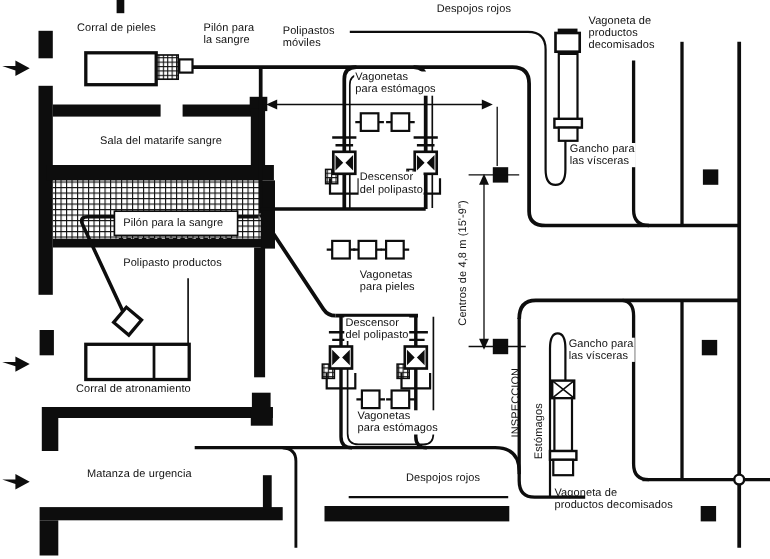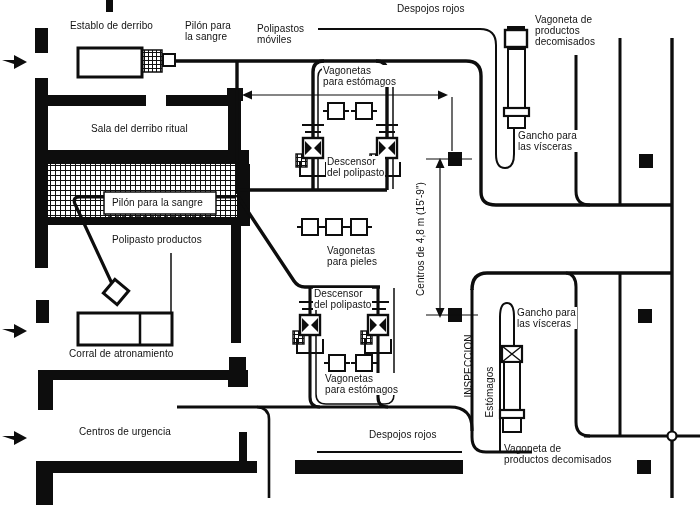--- a/index.html
+++ b/index.html
@@ -172,48 +172,48 @@
     <path d="M426,159 H472 M426,315 H478" stroke-width="1.2" fill="none"></path>
   </g>
 
   <use href="#flowarrow" transform="translate(2,62)"></use>
   <use href="#flowarrow" transform="translate(2,331)"></use>
   <use href="#flowarrow" transform="translate(2,438)"></use>
 
   <circle cx="672" cy="436" r="4.5" fill="#fff" stroke="#0d0d0d" stroke-width="2.2"></circle>
 </svg>
 
-<div class="lbl" style="left:70px;top:20px">Establo de derribo</div>
+<div class="lbl" style="left:70px;top:20px">Corral de pieles</div>
 <div class="lbl" style="left:185px;top:20px">Pilón para
 la sangre</div>
 <div class="lbl" style="left:257px;top:23px">Polipastos
 móviles</div>
 <div class="lbl" style="left:397px;top:3px">Despojos rojos</div>
 <div class="lbl" style="left:535px;top:14px">Vagoneta de
 productos
 decomisados</div>
-<div class="lbl" style="left:91px;top:123px">Sala del derribo ritual</div>
+<div class="lbl" style="left:91px;top:123px">Sala del matarife sangre</div>
 <div class="lbl bg" style="left:322px;top:65px">Vagonetas
 para estómagos</div>
 <div class="lbl bg" style="left:326px;top:156px">Descensor
 del polipasto</div>
 <div class="lbl bg" style="left:517px;top:130px">Gancho para
 las vísceras</div>
 <div class="lbl boxlbl" style="left:112px;top:197px">Pilón para la sangre</div>
 <div class="lbl" style="left:112px;top:234px">Polipasto productos</div>
 <div class="lbl" style="left:327px;top:245px">Vagonetas
 para pieles</div>
 <div class="lbl rot" style="left:421px;top:239px">Centros de 4,8 m (15'-9")</div>
 <div class="lbl bg" style="left:313px;top:288px">Descensor
 del polipasto</div>
 <div class="lbl" style="left:69px;top:348px">Corral de atronamiento</div>
 <div class="lbl bg" style="left:516px;top:307px">Gancho para
 las vísceras</div>
 <div class="lbl rot" style="left:469px;top:366px">INSPECCION</div>
 <div class="lbl rot" style="left:490px;top:392px">Estómagos</div>
 <div class="lbl bg" style="left:324px;top:373px">Vagonetas
 para estómagos</div>
-<div class="lbl" style="left:79px;top:426px">Centros de urgencia</div>
+<div class="lbl" style="left:79px;top:426px">Matanza de urgencia</div>
 <div class="lbl" style="left:369px;top:429px">Despojos rojos</div>
 <div class="lbl" style="left:504px;top:443px">Vagoneta de
 productos decomisados</div>
 
 </div>
 
 </body></html>

